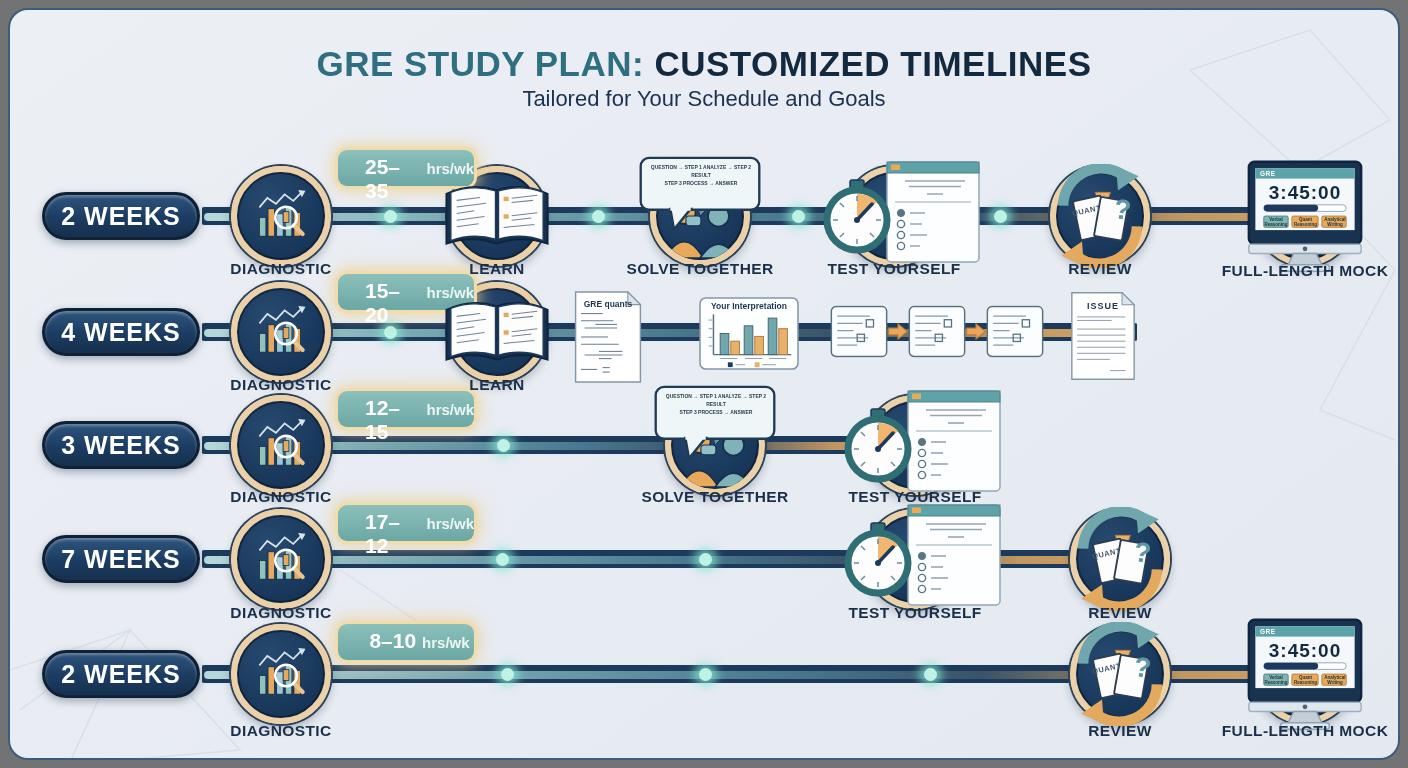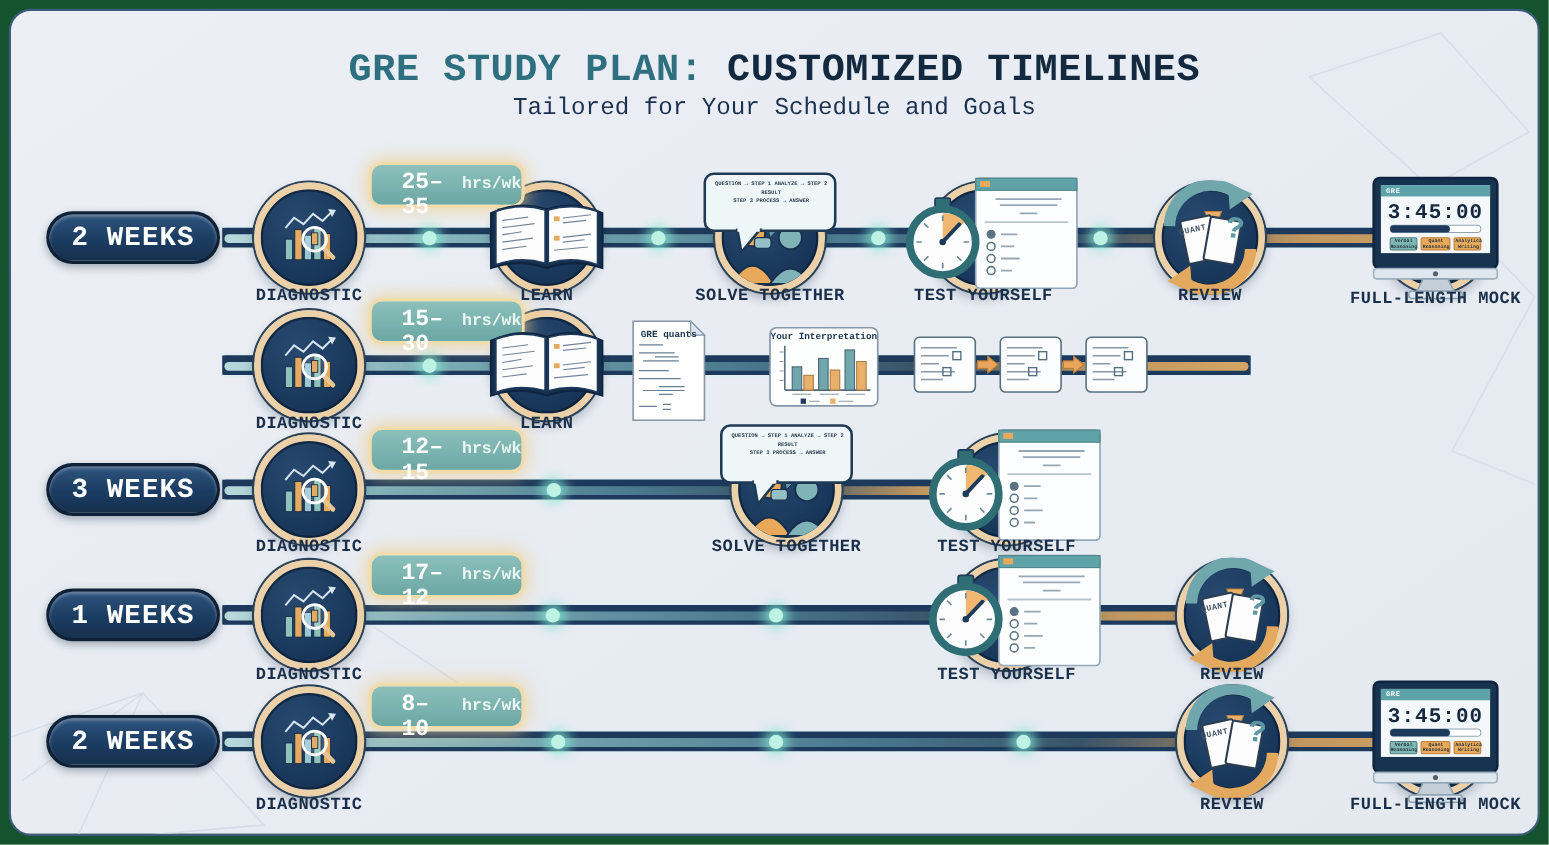--- a/index.html
+++ b/index.html
@@ -1,18 +1,18 @@
 <!DOCTYPE html>
 <html><head>
 <meta charset="utf-8">
 <style>
   html,body{margin:0;padding:0;background:#fff;}
   *{box-sizing:border-box;}
   body{font-family:"Liberation Sans", sans-serif;}
-  #canvas{position:relative;width:1408px;height:768px;background:#14532d;overflow:hidden;font-family:Liberation Mono, monospace;}
+  #canvas{position:relative;width:1408px;height:768px;background:#737373;overflow:hidden;}
   #card{position:absolute;left:8px;top:8px;width:1392px;height:752px;border:2px solid #3d5c7c;border-radius:20px;
         background:linear-gradient(145deg,#ecf0f5 0%,#e7ebf2 60%,#e4e9f0 100%);overflow:hidden;}
   
   .title{position:absolute;left:0;top:34px;width:100%;text-align:center;font-size:35px;font-weight:800;letter-spacing:.5px;white-space:nowrap;}
   .title .accent{color:#2e6f80;}
   .title .main{color:#13293f;}
   .subtitle{position:absolute;left:0;top:76px;width:100%;text-align:center;font-size:22px;font-weight:500;color:#1b3150;}
   
   .bar{position:absolute;height:22px;background:#1d3a5c;border-top:2px solid #e2ecf3;border-bottom:2px solid #e2ecf3;border-radius:3px;z-index:1;}
   .bar::before{content:"";position:absolute;left:2px;right:2px;top:6px;height:8px;border-radius:4px;opacity:.95;
@@ -333,22 +333,23 @@
   <div class="mock-timer" style="left:1243px;top:172px;width:104px;">3:45:00</div>
   <div class="mock-chips" style="left:1254px;top:207px;width:83px;">
     <span style="width:24px;">Verbal Reasoning</span>
     <span style="width:27px;">Quant Reasoning</span>
     <span style="width:24px;">Analytical Writing</span>
   </div>
   <div class="step-label" style="left:1295px;top:252px;">FULL-LENGTH MOCK</div>
 
   <div class="bar" style="left:192px;top:311px;width:935px;"></div>
   <div class="dot" style="left:374px;top:316px;"></div>
+  <div class="pill" style="top:298px;">4 WEEKS</div>
   <div class="badge" style="top:264px;">
-    <span class="num">15–30</span>
+    <span class="num">15–20</span>
     <span class="unit">hrs/wk</span>
   </div>
 
   <div class="circle" style="left:221px;top:272px;"></div>
   <svg class="node-art" style="left:235px;top:286px;" width="72" height="72">
         <use href="#sym-diag"></use>
       </svg>
   <div class="step-label" style="left:271px;top:366px;">DIAGNOSTIC</div>
 
   <div class="circle" style="left:437px;top:272px;"></div>
@@ -389,20 +390,29 @@
   </div>
   <svg class="mini-card" style="left:955px;top:312px;" width="22" height="19">
         <use href="#sym-arrow"></use>
       </svg>
   <div class="mini-card" style="left:976px;top:294px;">
     <svg width="58" height="55" viewBox="0 0 64 58">
           <use href="#sym-textcard"></use>
         </svg>
   </div>
 
+  <div class="mini-card" style="left:1058px;top:281px;width:70px;height:90px;">
+    <svg width="70" height="90" viewBox="0 0 80 104">
+          <use href="#sym-sheet"></use>
+        </svg>
+    <svg width="70" height="90" viewBox="0 0 80 104" style="position:absolute;left:0;top:0;">
+          <use href="#sym-issue-lines"></use>
+        </svg>
+    <div class="mini-title" style="top:10px;font-size:9px;letter-spacing:1px;">ISSUE</div>
+  </div>
 
   <div class="bar" style="left:192px;top:424px;width:748px;"></div>
   <div class="dot" style="left:487px;top:429px;"></div>
   <div class="pill" style="top:411px;">3 WEEKS</div>
   <div class="badge" style="top:381px;">
     <span class="num">12–15</span>
     <span class="unit">hrs/wk</span>
   </div>
 
   <div class="circle" style="left:221px;top:385px;"></div>
@@ -427,21 +437,21 @@
 
   <div class="circle" style="left:855px;top:385px;"></div>
   <svg class="node-art" style="left:828px;top:375px;" width="170" height="126">
         <use href="#sym-test"></use>
       </svg>
   <div class="step-label" style="left:905px;top:478px;">TEST YOURSELF</div>
 
   <div class="bar" style="left:192px;top:538px;width:962px;"></div>
   <div class="dot" style="left:486px;top:543px;"></div>
   <div class="dot" style="left:689px;top:543px;"></div>
-  <div class="pill" style="top:525px;">1 WEEKS</div>
+  <div class="pill" style="top:525px;">7 WEEKS</div>
   <div class="badge" style="top:495px;">
     <span class="num">17–12</span>
     <span class="unit">hrs/wk</span>
   </div>
 
   <div class="circle" style="left:221px;top:499px;"></div>
   <svg class="node-art" style="left:235px;top:513px;" width="72" height="72">
         <use href="#sym-diag"></use>
       </svg>
   <div class="step-label" style="left:271px;top:594px;">DIAGNOSTIC</div>

